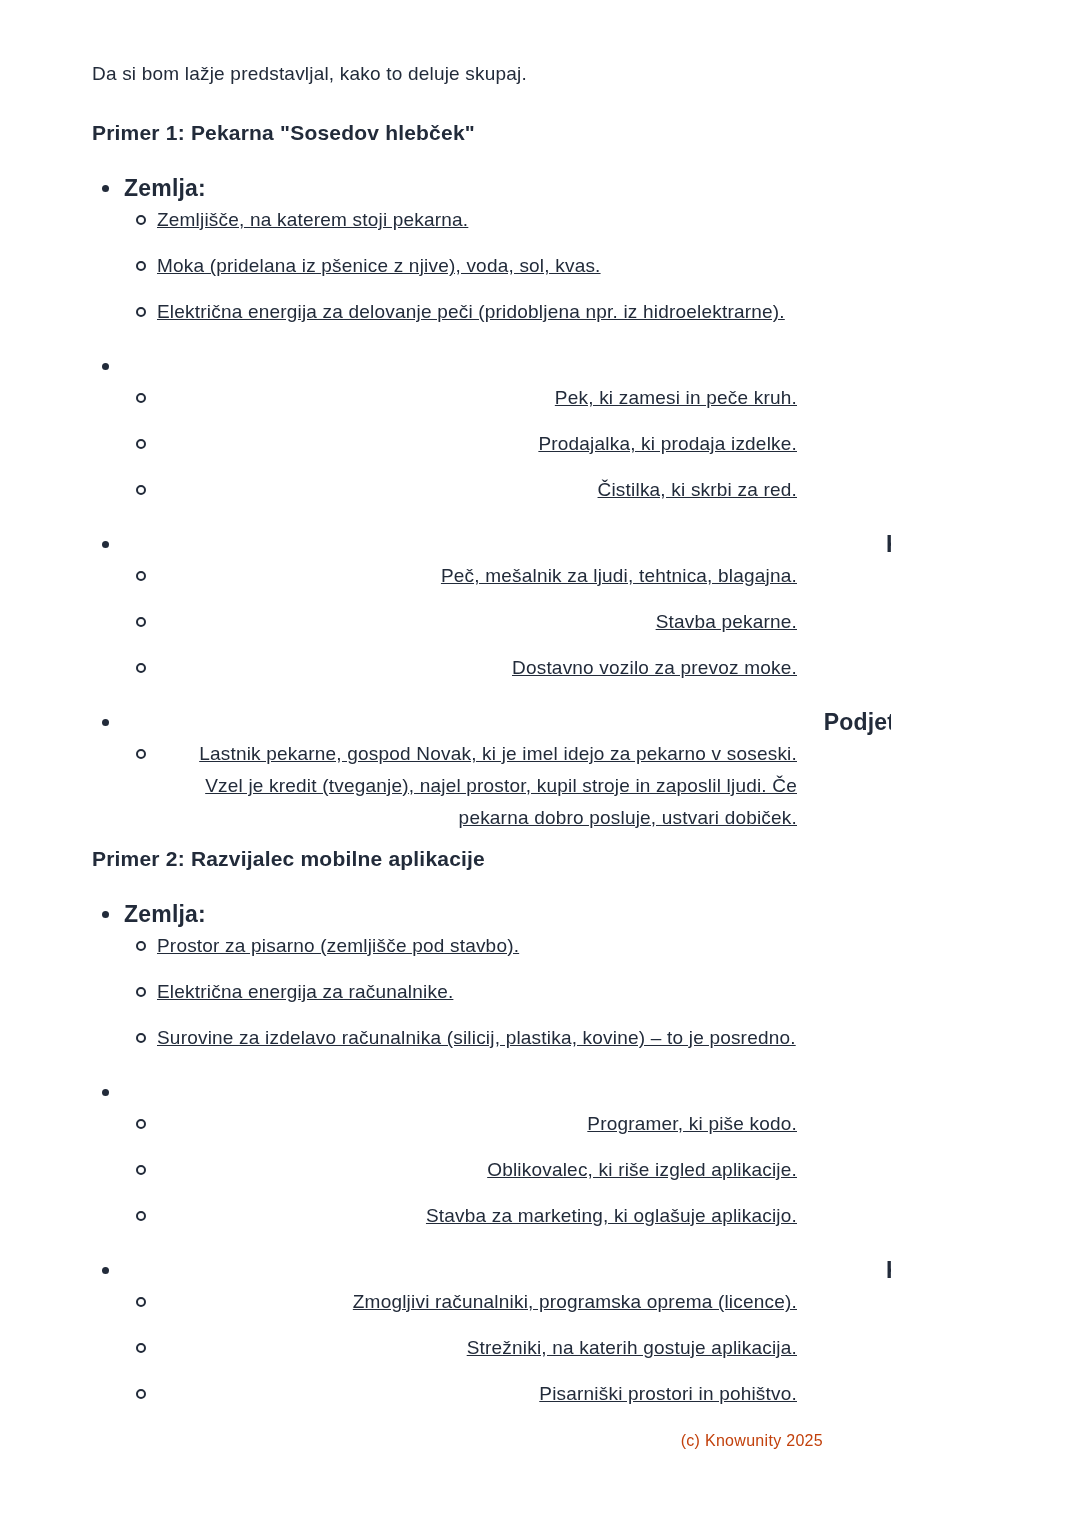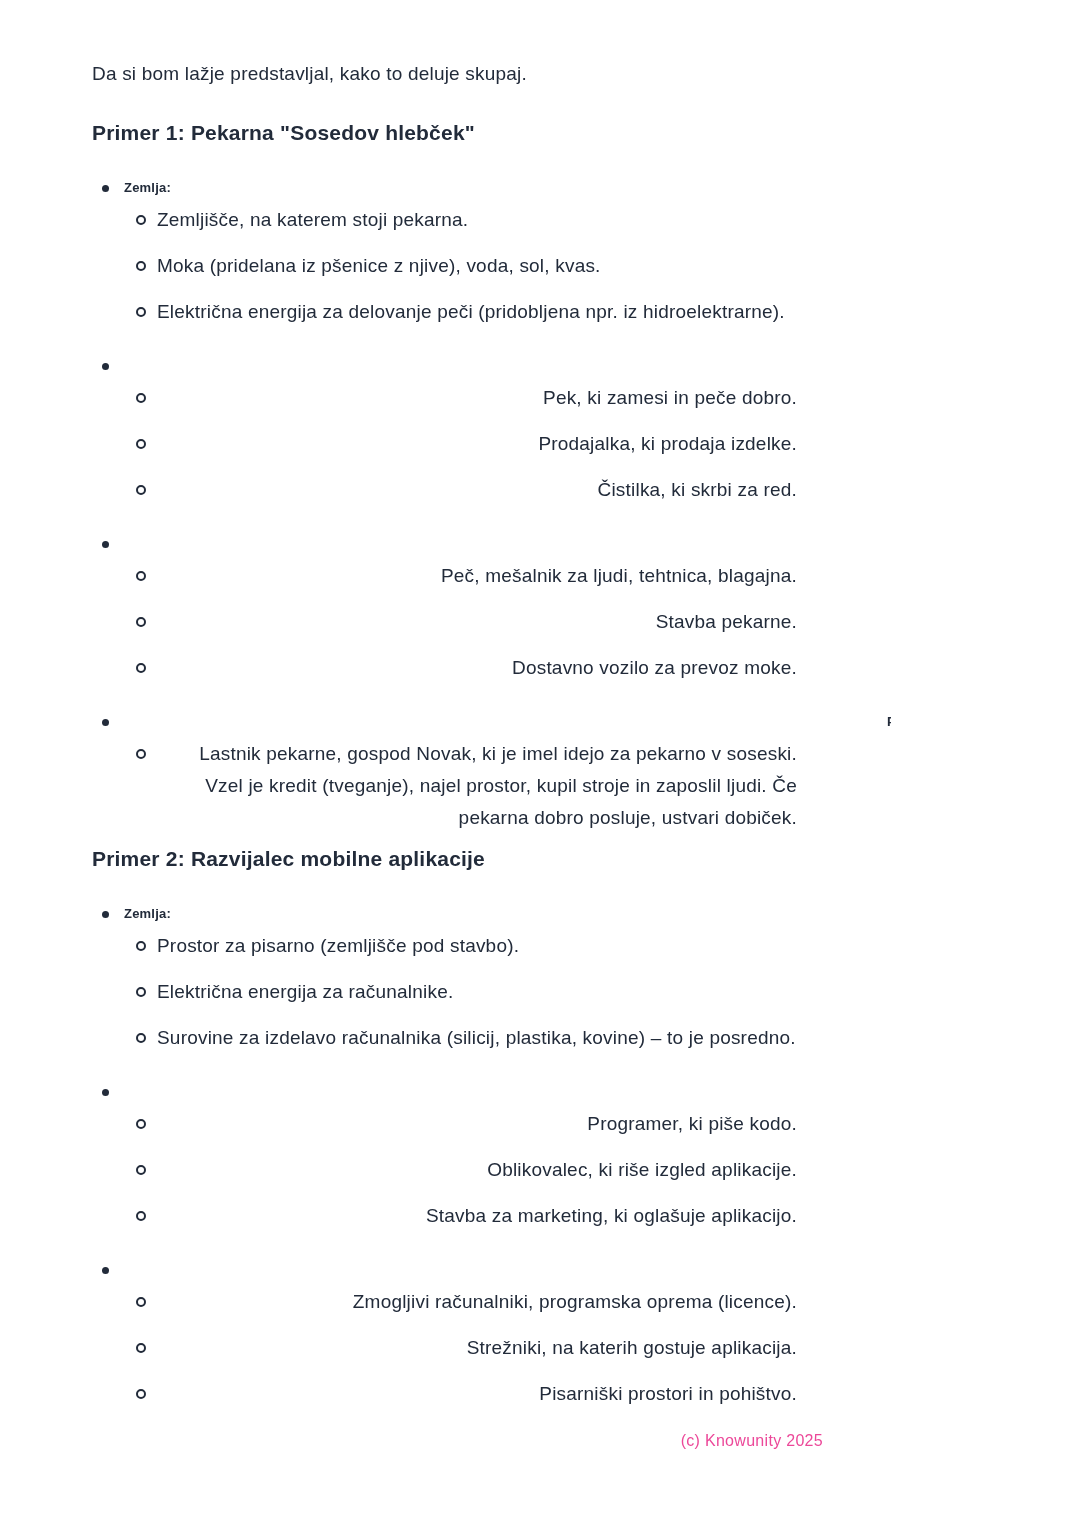--- a/index.html
+++ b/index.html
@@ -63,29 +63,30 @@
     position: absolute;
     left: 10px;
     top: 13px;
     width: 7px;
     height: 7px;
     border-radius: 50%;
     background: #222b3a;
   }
   .group-label {
     display: block;
-    font-size: 13px;
+    font-size: 23px;
     line-height: 32px;
     font-weight: 700;
     letter-spacing: 0.2px;
   }
   ul.subs {
     list-style: none;
     margin: 0;
     padding: 0;
+    text-decoration: underline;
   }
   li.sub {
     position: relative;
     padding-left: 33px;
     max-width: 640px;
     font-size: 19px;
     line-height: 32px;
     letter-spacing: 0.2px;
   }
   li.sub + li.sub { margin-top: 14px; }
@@ -103,21 +104,21 @@
     height: 10px;
   }
   .group { margin-bottom: 28px; }
   li.group:last-child { margin-bottom: 0; }
   .watermark {
     position: absolute;
     top: 1432px;
     right: 68px;
     z-index: 3;
     font-size: 16px;
-    color: #ec4899;
+    color: #c2410c;
     letter-spacing: 0.3px;
     margin-left: 15px;
   }
 </style>
 </head>
 <body>
 
 <div class="page">
   <div class="side-strip"></div>
   <main class="content">
@@ -130,21 +131,21 @@
               <span class="group-label">Zemlja:</span>
               <ul class="subs">
                 <li class="sub">Zemljišče, na katerem stoji pekarna.</li>
                 <li class="sub">Moka (pridelana iz pšenice z njive), voda, sol, kvas.</li>
                 <li class="sub">Električna energija za delovanje peči (pridobljena npr. iz hidroelektrarne).</li>
               </ul>
             </li>
             <li class="group">
               <span class="group-label">Delo:</span>
               <ul class="subs">
-                <li class="sub">Pek, ki zamesi in peče dobro.</li>
+                <li class="sub">Pek, ki zamesi in peče kruh.</li>
                 <li class="sub">Prodajalka, ki prodaja izdelke.</li>
                 <li class="sub">Čistilka, ki skrbi za red.</li>
               </ul>
             </li>
             <li class="group">
               <span class="group-label">Kapital:</span>
               <ul class="subs">
                 <li class="sub">Peč, mešalnik za ljudi, tehtnica, blagajna.</li>
                 <li class="sub">Stavba pekarne.</li>
                 <li class="sub">Dostavno vozilo za prevoz moke.</li>

